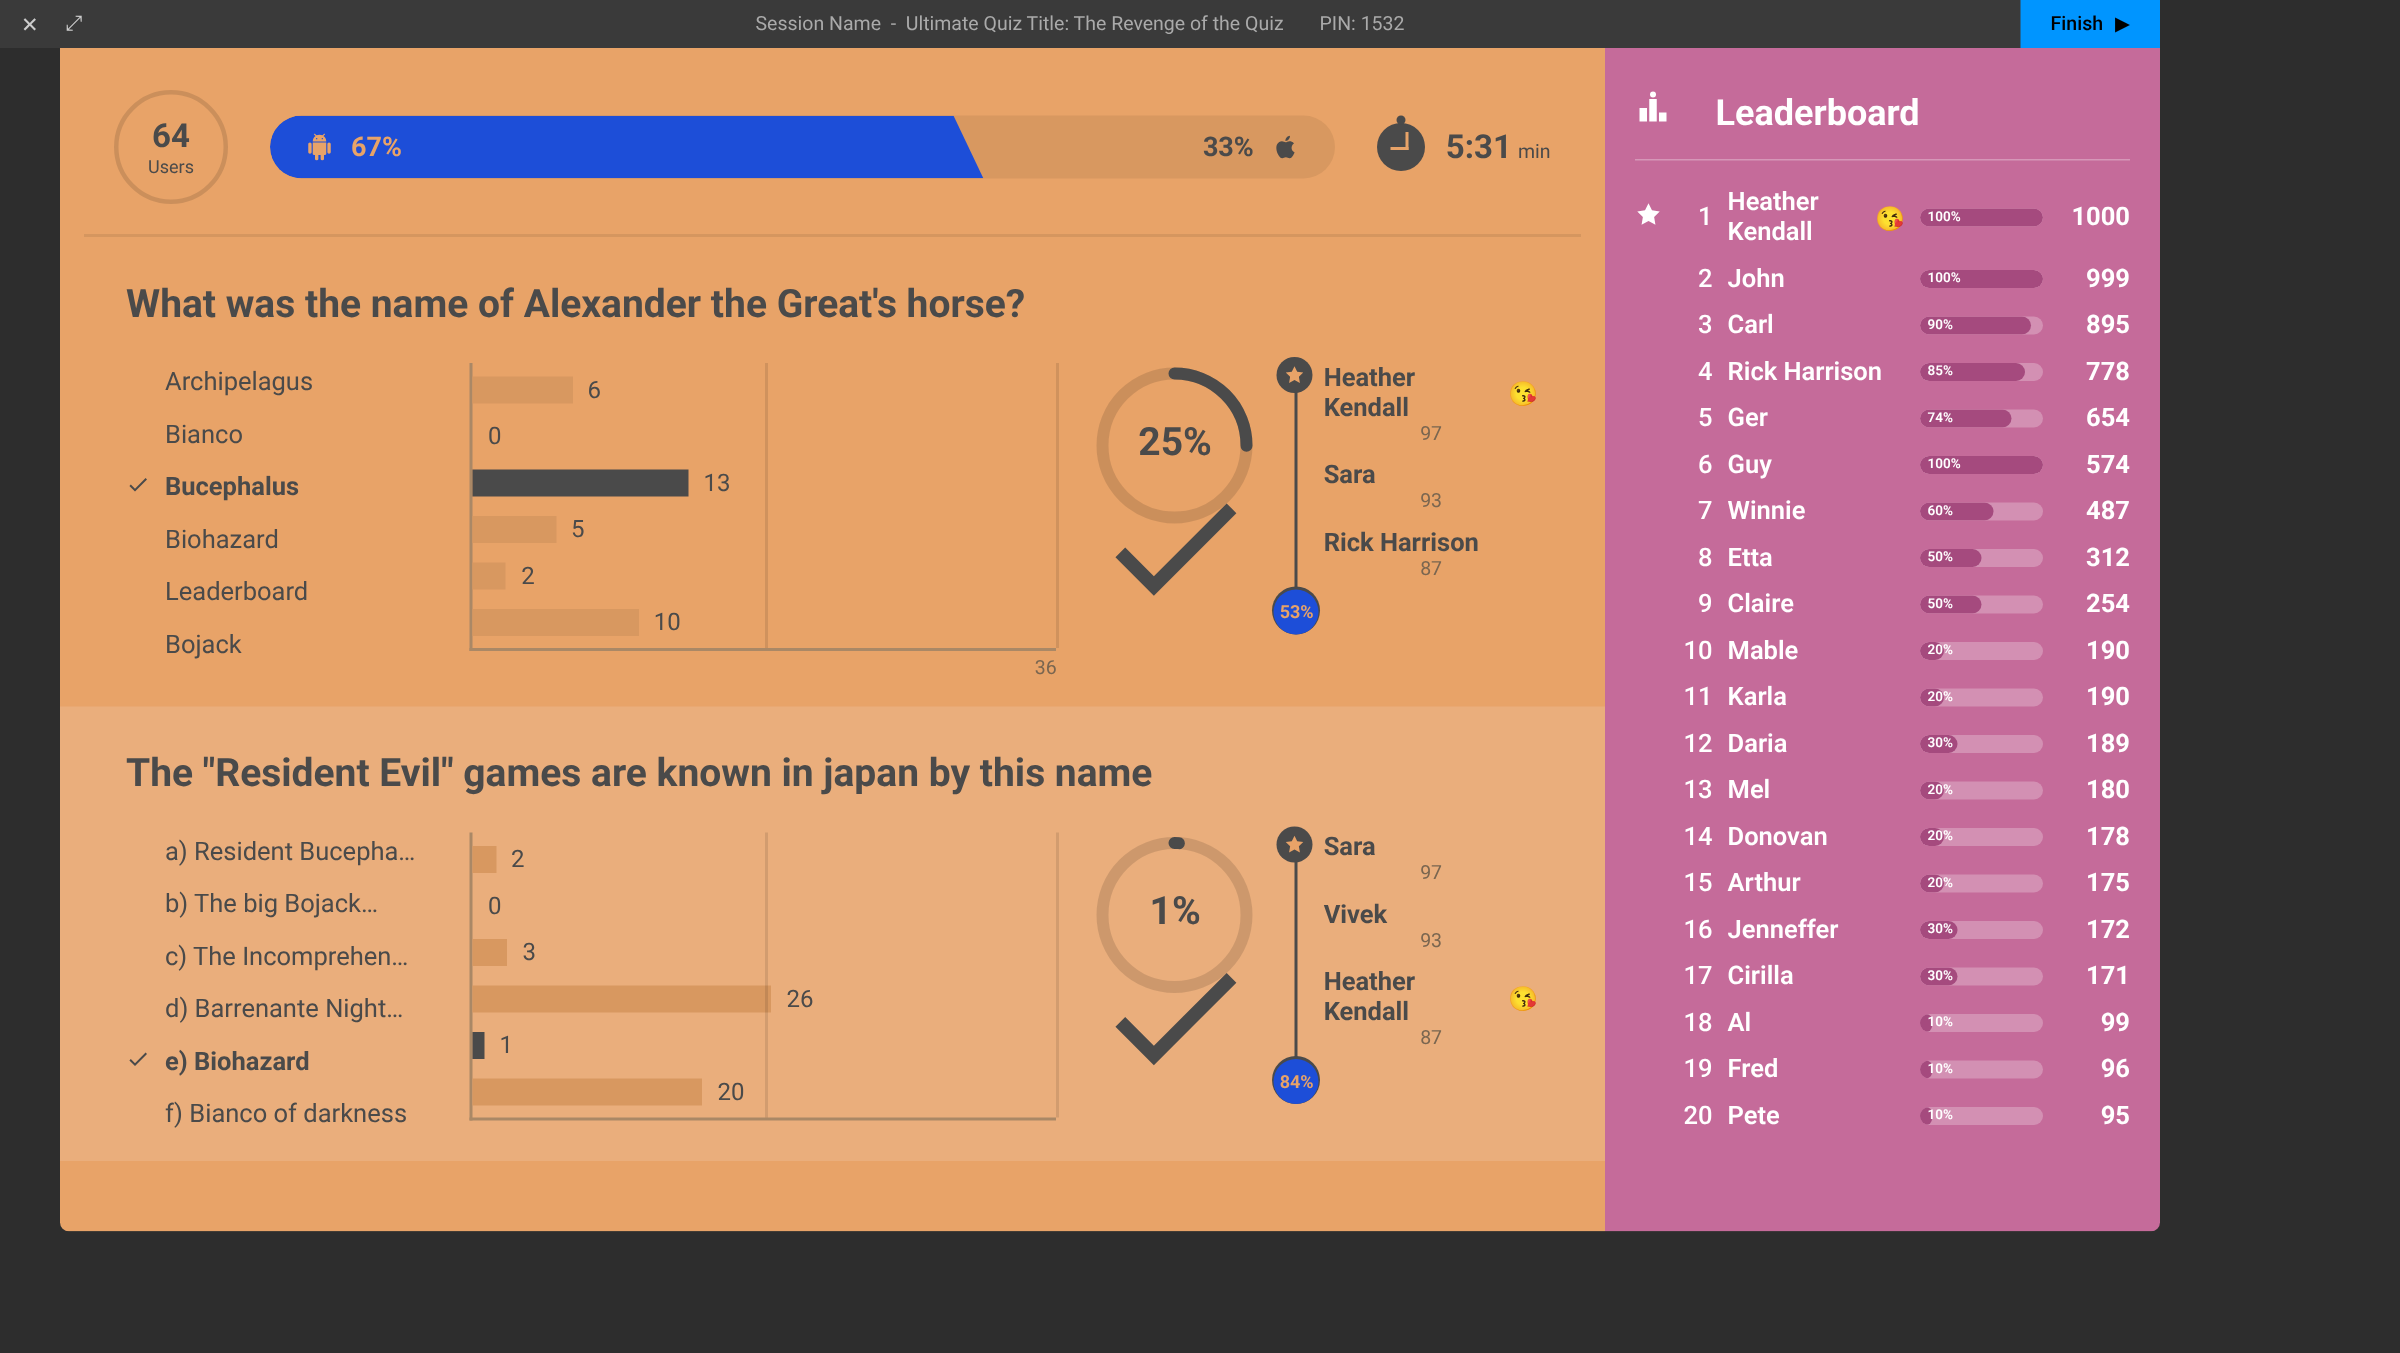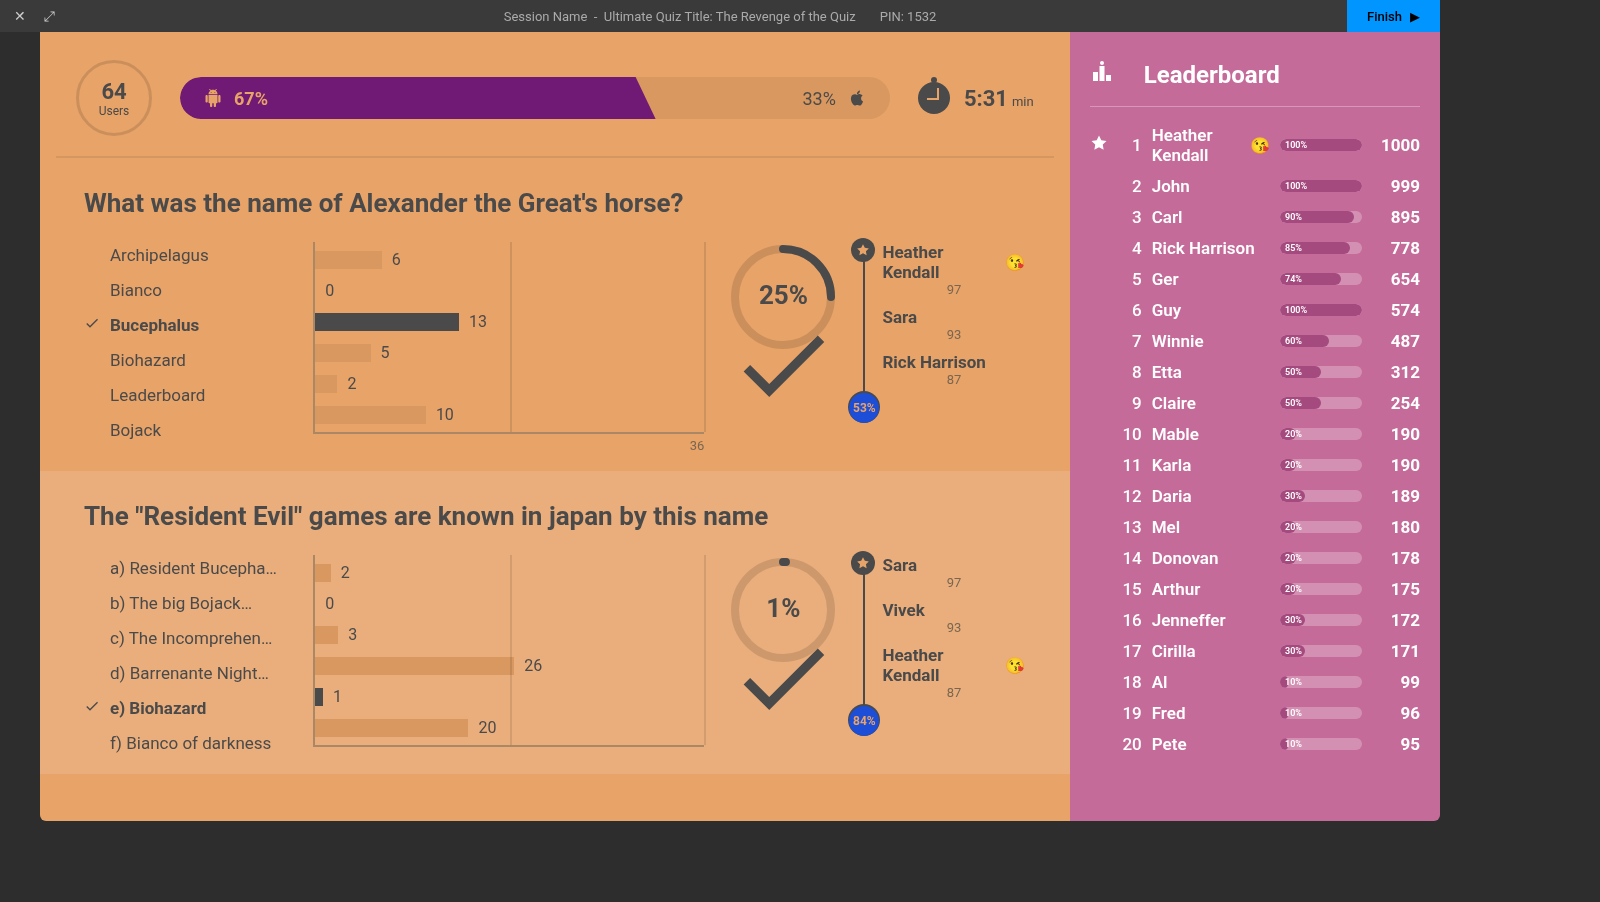--- a/index.html
+++ b/index.html
@@ -82,38 +82,38 @@
   background: #d89860;
   border-radius: 21px;
   position: relative;
   overflow: hidden;
   display: flex;
   align-items: center;
 }
 .platform-left {
   width: 67%;
   height: 100%;
-  background: #701a75;
+  background: #1d4ed8;
   border-radius: 21px 0 0 21px;
   display: flex;
   align-items: center;
   padding-left: 24px;
   gap: 12px;
   position: relative;
   clip-path: polygon(0 0, calc(100% - 20px) 0, 100% 100%, 0 100%);
 }
 .platform-left-text { color: #e8a368; font-weight: 700; font-size: 18px; }
 .platform-right {
   position: absolute;
   right: 24px;
   display: flex;
   align-items: center;
   gap: 12px;
   color: #4a4a4a;
-  font-weight: 400;
+  font-weight: 700;
   font-size: 18px;
 }
 .clock-wrap { display: flex; align-items: center; gap: 14px; }
 .clock-icon {
   width: 32px; height: 32px;
   background: #4a4a4a;
   border-radius: 50%;
   position: relative;
 }
 .clock-icon::before {

